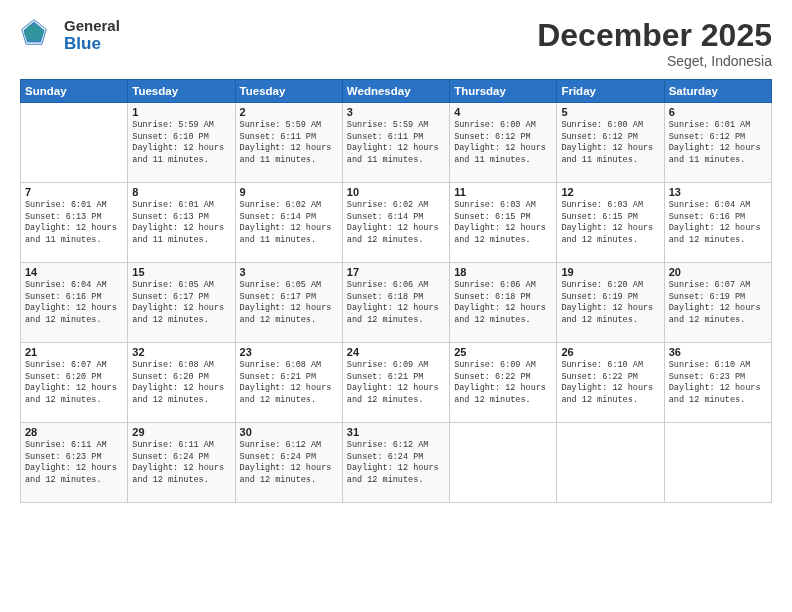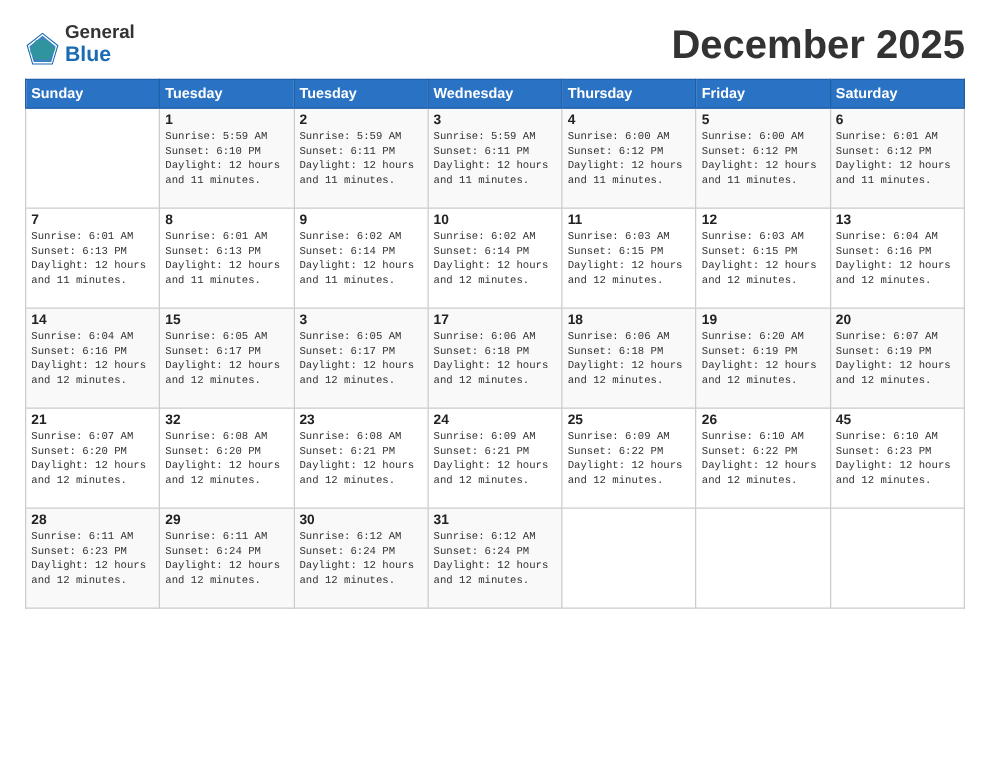--- a/index.html
+++ b/index.html
@@ -17,22 +17,22 @@
       background: #fff;
     }
     .header {
       display: flex;
       justify-content: space-between;
       align-items: flex-start;
       margin-bottom: 10px;
     }
     .logo {
       display: flex;
-      align-items: flex-end;
-      gap: 4px;
+      align-items: flex-start;
+      gap: 16px;
     }
     .logo-text {
       display: flex;
       flex-direction: column;
       line-height: 1.1;
     }
     .logo-general {
       font-size: 15px;
       font-weight: bold;
       color: #333;
@@ -117,20 +117,21 @@
         <polygon points="16,2 30,13 25,30 7,30 2,13" fill="none" stroke="#1a6bb5" stroke-width="1"></polygon>
         <polygon points="20,8 28,16 22,26 10,26 4,18 10,8" fill="#2a9d8f" opacity="0.7"></polygon>
       </svg>
       <div class="logo-text">
         <span class="logo-general">General</span>
         <span class="logo-blue">Blue</span>
       </div>
     </div>
     <div class="title-block">
       <div class="month-title">December 2025</div>
+      <div class="subtitle">Seget, Indonesia</div>
     </div>
   </div>
 
   <table class="calendar">
     <thead>
       <tr>
         <th>Sunday</th>
         <th>Tuesday</th>
         <th>Tuesday</th>
         <th>Wednesday</th>
@@ -324,21 +325,21 @@
 and 12 minutes.</div>
           </td>
           <td>
             <span class="day-num">26</span>
             <div class="day-info">Sunrise: 6:10 AM
 Sunset: 6:22 PM
 Daylight: 12 hours
 and 12 minutes.</div>
           </td>
           <td>
-            <span class="day-num">45</span>
+            <span class="day-num">36</span>
             <div class="day-info">Sunrise: 6:10 AM
 Sunset: 6:23 PM
 Daylight: 12 hours
 and 12 minutes.</div>
           </td>
         </tr>
         <tr>
           <td>
             <span class="day-num">28</span>
             <div class="day-info">Sunrise: 6:11 AM

